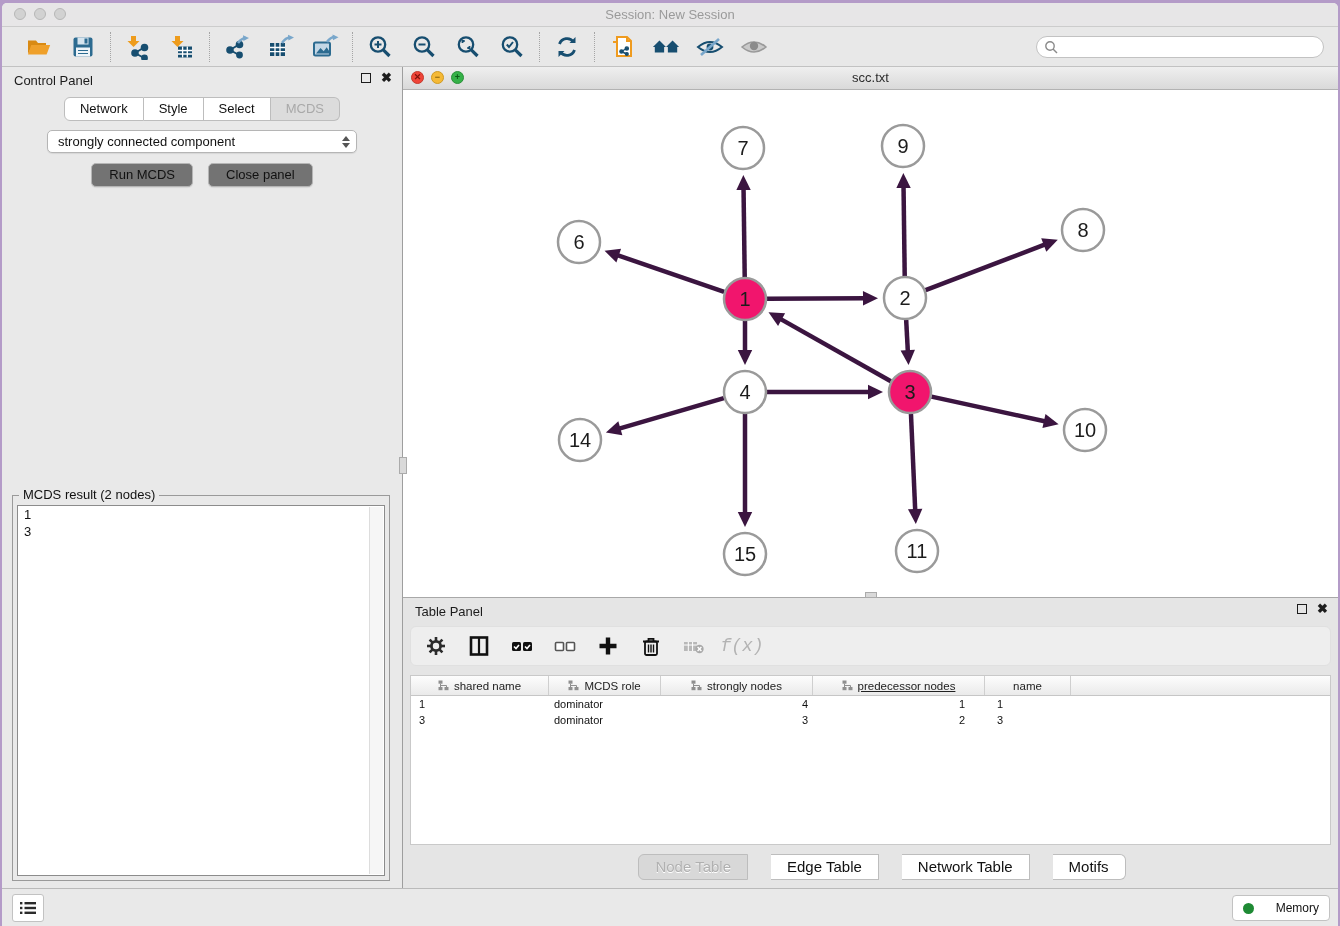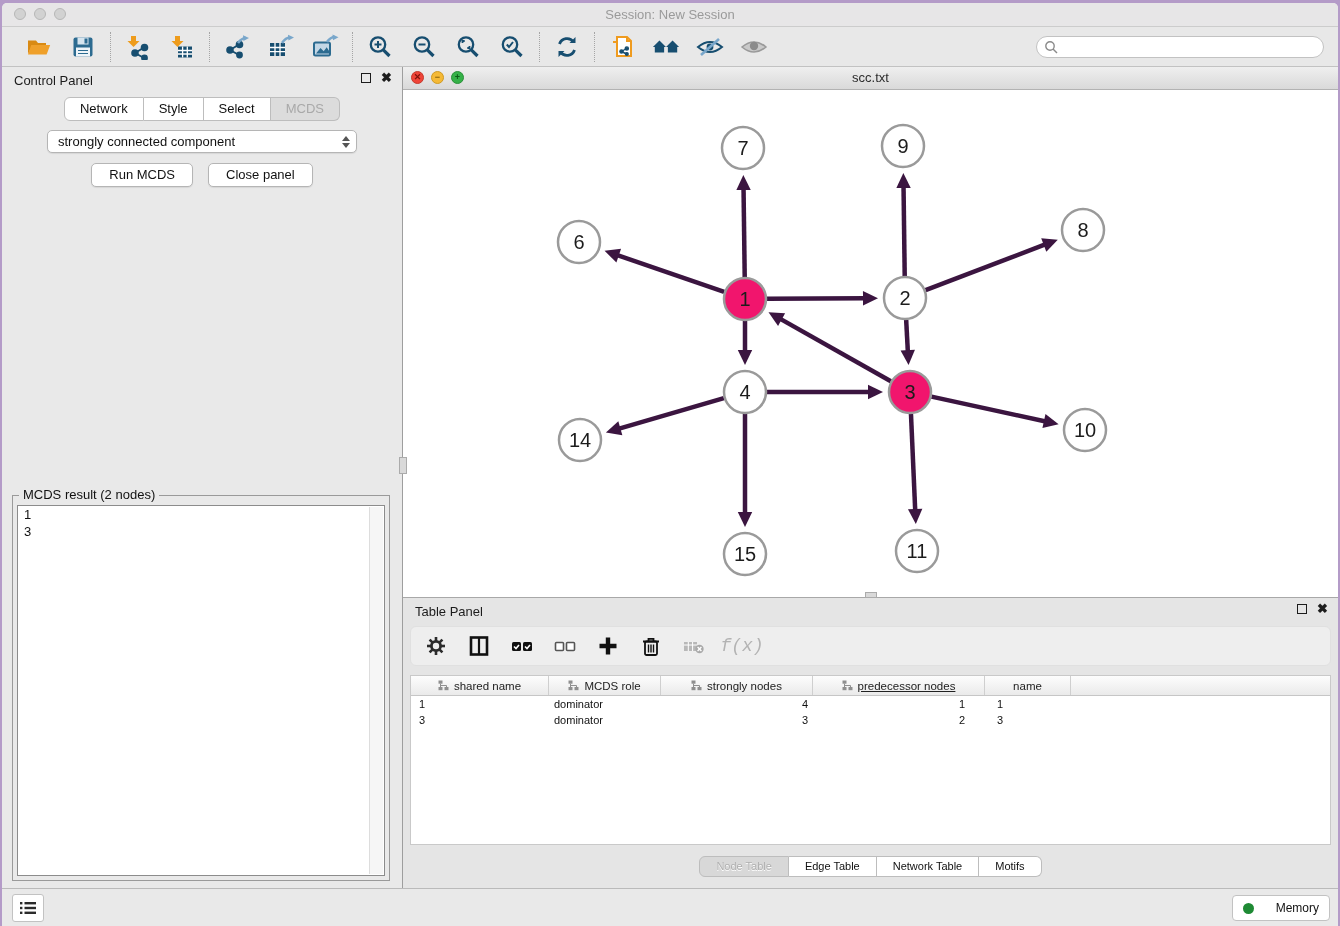--- a/index.html
+++ b/index.html
@@ -41,21 +41,21 @@
   .ctab:last-child{border-radius:0 6px 6px 0;}
   .ctab.sel{background:#dcdcdc;color:#a9a9a9;}
   .opt-label{text-align:center;margin-top:19px;font-size:13px;color:#111;}
   .dropdown{margin:9px auto 0 auto;width:310px;height:23px;background:#fff;border:1px solid #b5b5b5;border-radius:5px;
             display:flex;align-items:center;padding:0 6px 0 10px;box-sizing:border-box;font-size:13px;color:#111;
             box-shadow:0 1px 1px rgba(0,0,0,.08);justify-content:flex-end;}
   .dd-stepper{margin-left:auto;display:flex;flex-direction:column;gap:2px;align-items:center;}
   .dd-up{width:0;height:0;border-left:4px solid transparent;border-right:4px solid transparent;border-bottom:5px solid #555;}
   .dd-down{width:0;height:0;border-left:4px solid transparent;border-right:4px solid transparent;border-top:5px solid #555;}
   .btn-row{display:flex;justify-content:center;gap:15px;margin-top:10px;}
-  .pbtn{background:#ffffff;border:1px solid #b5b5b5;border-radius:5px;padding:3px 17px 4px 17px;font-size:13px;color:#111;
+  .pbtn{background:#737373;border:1px solid #b5b5b5;border-radius:5px;padding:3px 17px 4px 17px;font-size:13px;color:#111;
         box-shadow:0 1px 1px rgba(0,0,0,.08);cursor:default;}
   .mcds-box{position:absolute;left:10px;right:12px;top:428px;bottom:7px;border:1px solid #9a9a9a;}
   .mcds-legend{position:absolute;top:-9px;left:6px;background:#e9e9e9;padding:0 4px;font-size:13px;color:#111;}
   .mcds-list{position:absolute;left:4px;right:4px;top:9px;bottom:4px;background:#fff;border:1px solid #8c8c8c;
              font-size:13px;color:#111;overflow:hidden;}
   .mcds-line{padding:1px 0 0 6px;line-height:16px;}
   .mcds-scroll{position:absolute;top:1px;right:1px;bottom:1px;width:13px;background:#f6f6f6;border-left:1px solid #ddd;}
   .grip-v{position:absolute;left:397px;top:390px;width:8px;height:17px;background:#d9d9d9;border:1px solid #ababab;z-index:5;box-sizing:border-box;}
 
   
@@ -82,21 +82,21 @@
   .fx{font-family:Liberation Mono, monospace;font-style:italic;color:#b3b3b3;font-size:18px;}
   .tp-table{margin:9px 7px 0 7px;flex:1;background:#fff;border:1px solid #c9c9c9;overflow:hidden;min-height:0;}
   .thead{display:flex;height:19px;background:linear-gradient(#fdfdfd,#eaeaea);border-bottom:1px solid #c6c6c6;}
   .th{display:flex;align-items:center;justify-content:center;gap:5px;font-size:11.5px;color:#222;
       border-right:1px solid #cfcfcf;box-sizing:border-box;flex:none;}
   .trow{display:flex;height:16px;font-size:11px;color:#111;}
   .td{box-sizing:border-box;flex:none;line-height:16px;white-space:nowrap;overflow:hidden;}
   .td.l{text-align:left;padding-left:8px;}
   .td.r{text-align:right;padding-right:5px;}
   .tp-tabs{height:43px;flex:none;display:flex;justify-content:center;align-items:center;}
-  .ttab{font-size:11px;color:#111;background:#fff;border:1px solid #bdbdbd;border-left:none;padding:3px 16px 4px 16px;}
+  .ttab{font-size:15px;color:#111;background:#fff;border:1px solid #bdbdbd;border-left:none;padding:3px 16px 4px 16px;margin-left:23px;}
   .ttab:first-child{border-left:1px solid #bdbdbd;border-radius:6px 0 0 6px;}
   .ttab:last-child{border-radius:0 6px 6px 0;}
   .ttab.sel{background:#d8d8d8;color:#b0b0b0;text-shadow:0 1px 0 #fff;}
 
   
   .status{height:37px;flex:none;background:#e9e9e9;border-top:1px solid #bababa;position:relative;}
   .list-btn{position:absolute;left:10px;top:5px;width:30px;height:26px;background:#fff;border:1px solid #c2c2c2;border-radius:3px;
             display:flex;align-items:center;justify-content:center;}
   .mem-btn{position:absolute;right:8px;top:6px;height:24px;background:#fff;border:1px solid #c2c2c2;border-radius:4px;
            display:flex;align-items:center;gap:22px;padding:0 10px;font-size:12px;color:#111;}

